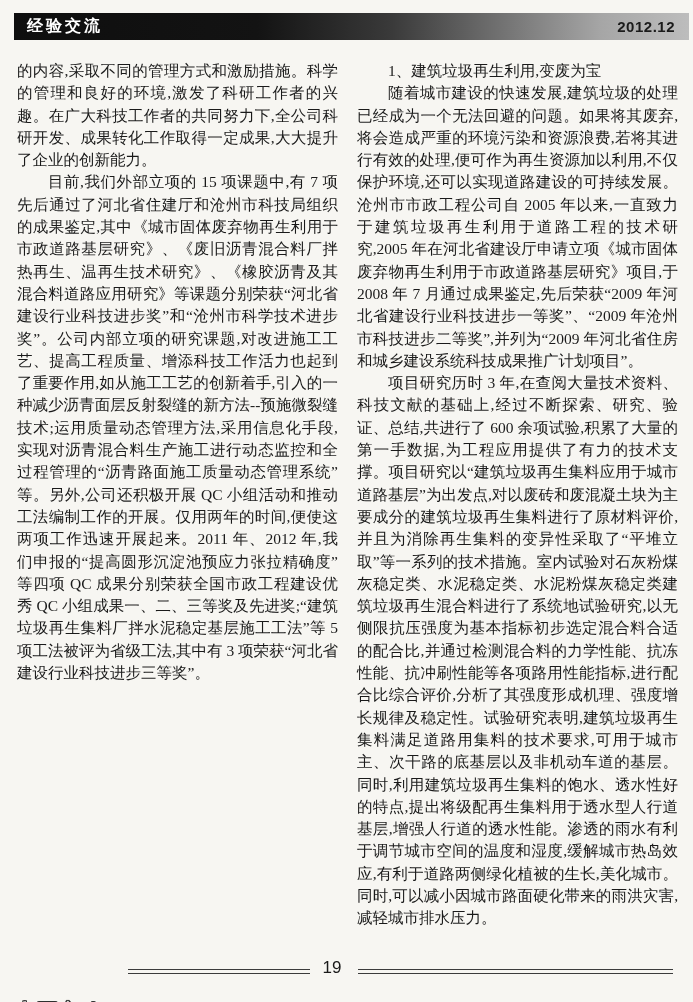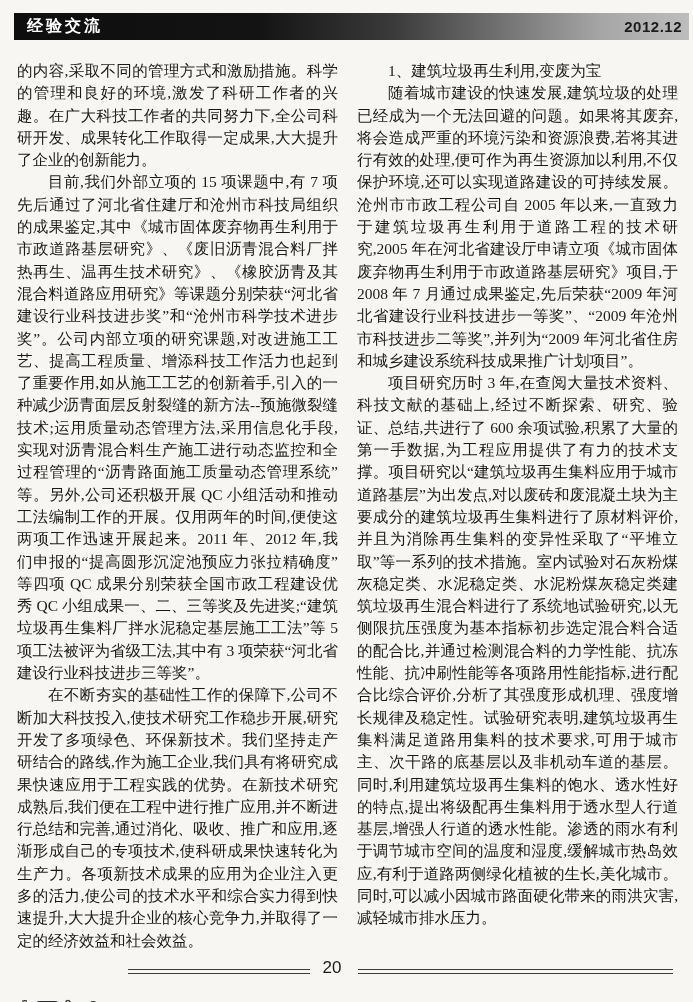--- a/index.html
+++ b/index.html
@@ -16,21 +16,21 @@
     position:absolute;left:14px;top:13px;width:675px;height:27px;
     display:flex;justify-content:space-between;align-items:center;
     background:linear-gradient(90deg,#0e0e0e 0%,#131313 36%,#3a3a3a 56%,#787878 74%,#a6a6a6 87%,#bdbdbd 100%);
   }
   .topbar .section{
     color:#ffffff;font-family:"Liberation Sans","DejaVu Sans",sans-serif;
     font-weight:bold;font-size:16px;letter-spacing:3px;padding-left:13px;
   }
   .topbar .issue{
     color:#1b1b1b;font-family:"Liberation Sans","DejaVu Sans",sans-serif;
-    font-weight:bold;font-size:15px;padding-right:7px;letter-spacing:0.5px;
+    font-weight:bold;font-size:15px;padding-right:14px;letter-spacing:0.5px;
   }
   
   .columns{
     position:absolute;left:17px;top:60px;width:661px;
     display:flex;gap:19px;
   }
   .col{
     width:321px;
     font-size:15.5px;line-height:22.3px;
     text-align:justify;
@@ -69,29 +69,28 @@
   <div class="topbar">
     <span class="section">经验交流</span>
     <span class="issue">2012.12</span>
   </div>
 
   <div class="columns">
 
     <div class="col">
       <p class="cont">的内容,采取不同的管理方式和激励措施。科学的管理和良好的环境,激发了科研工作者的兴趣。在广大科技工作者的共同努力下,全公司科研开发、成果转化工作取得一定成果,大大提升了企业的创新能力。</p>
       <p>目前,我们外部立项的 15 项课题中,有 7 项先后通过了河北省住建厅和沧州市科技局组织的成果鉴定,其中《城市固体废弃物再生利用于市政道路基层研究》、《废旧沥青混合料厂拌热再生、温再生技术研究》、《橡胶沥青及其混合料道路应用研究》等课题分别荣获“河北省建设行业科技进步奖”和“沧州市科学技术进步奖”。公司内部立项的研究课题,对改进施工工艺、提高工程质量、增添科技工作活力也起到了重要作用,如从施工工艺的创新着手,引入的一种减少沥青面层反射裂缝的新方法--预施微裂缝技术;运用质量动态管理方法,采用信息化手段,实现对沥青混合料生产施工进行动态监控和全过程管理的“沥青路面施工质量动态管理系统”等。另外,公司还积极开展 QC 小组活动和推动工法编制工作的开展。仅用两年的时间,便使这两项工作迅速开展起来。2011 年、2012 年,我们申报的“提高圆形沉淀池预应力张拉精确度”等四项 QC 成果分别荣获全国市政工程建设优秀 QC 小组成果一、二、三等奖及先进奖;“建筑垃圾再生集料厂拌水泥稳定基层施工工法”等 5 项工法被评为省级工法,其中有 3 项荣获“河北省建设行业科技进步三等奖”。</p>
-      <p>在不断夯实的基础性工作的保障下,公司不断加大科技投入,使技术研究工作稳步开展,研究开发了多项绿色、环保新技术。我们坚持走产研结合的路线,作为施工企业,我们具有将研究成果快速应用于工程实践的优势。在新技术研究成熟后,我们便在工程中进行推广应用,并不断进行总结和完善,通过消化、吸收、推广和应用,逐渐形成自己的专项技术,使科研成果快速转化为生产力。各项新技术成果的应用为企业注入更多的活力,使公司的技术水平和综合实力得到快速提升,大大提升企业的核心竞争力,并取得了一定的经济效益和社会效益。</p>
     </div>
 
     <div class="col">
       <p class="h-kai">1、建筑垃圾再生利用,变废为宝</p>
       <p>随着城市建设的快速发展,建筑垃圾的处理已经成为一个无法回避的问题。如果将其废弃,将会造成严重的环境污染和资源浪费,若将其进行有效的处理,便可作为再生资源加以利用,不仅保护环境,还可以实现道路建设的可持续发展。沧州市市政工程公司自 2005 年以来,一直致力于建筑垃圾再生利用于道路工程的技术研究,2005 年在河北省建设厅申请立项《城市固体废弃物再生利用于市政道路基层研究》项目,于 2008 年 7 月通过成果鉴定,先后荣获“2009 年河北省建设行业科技进步一等奖”、“2009 年沧州市科技进步二等奖”,并列为“2009 年河北省住房和城乡建设系统科技成果推广计划项目”。</p>
       <p>项目研究历时 3 年,在查阅大量技术资料、科技文献的基础上,经过不断探索、研究、验证、总结,共进行了 600 余项试验,积累了大量的第一手数据,为工程应用提供了有力的技术支撑。项目研究以“建筑垃圾再生集料应用于城市道路基层”为出发点,对以废砖和废混凝土块为主要成分的建筑垃圾再生集料进行了原材料评价,并且为消除再生集料的变异性采取了“平堆立取”等一系列的技术措施。室内试验对石灰粉煤灰稳定类、水泥稳定类、水泥粉煤灰稳定类建筑垃圾再生混合料进行了系统地试验研究,以无侧限抗压强度为基本指标初步选定混合料合适的配合比,并通过检测混合料的力学性能、抗冻性能、抗冲刷性能等各项路用性能指标,进行配合比综合评价,分析了其强度形成机理、强度增长规律及稳定性。试验研究表明,建筑垃圾再生集料满足道路用集料的技术要求,可用于城市主、次干路的底基层以及非机动车道的基层。同时,利用建筑垃圾再生集料的饱水、透水性好的特点,提出将级配再生集料用于透水型人行道基层,增强人行道的透水性能。渗透的雨水有利于调节城市空间的温度和湿度,缓解城市热岛效应,有利于道路两侧绿化植被的生长,美化城市。同时,可以减小因城市路面硬化带来的雨洪灾害,减轻城市排水压力。</p>
     </div>
 
   </div>
 
   <span class="journal-logo">中国市政</span>
   <span class="rule rule-left"></span>
-  <span class="pagenum">20</span>
+  <span class="pagenum">19</span>
   <span class="rule rule-right"></span>
 
 </div>
 
 </body></html>

